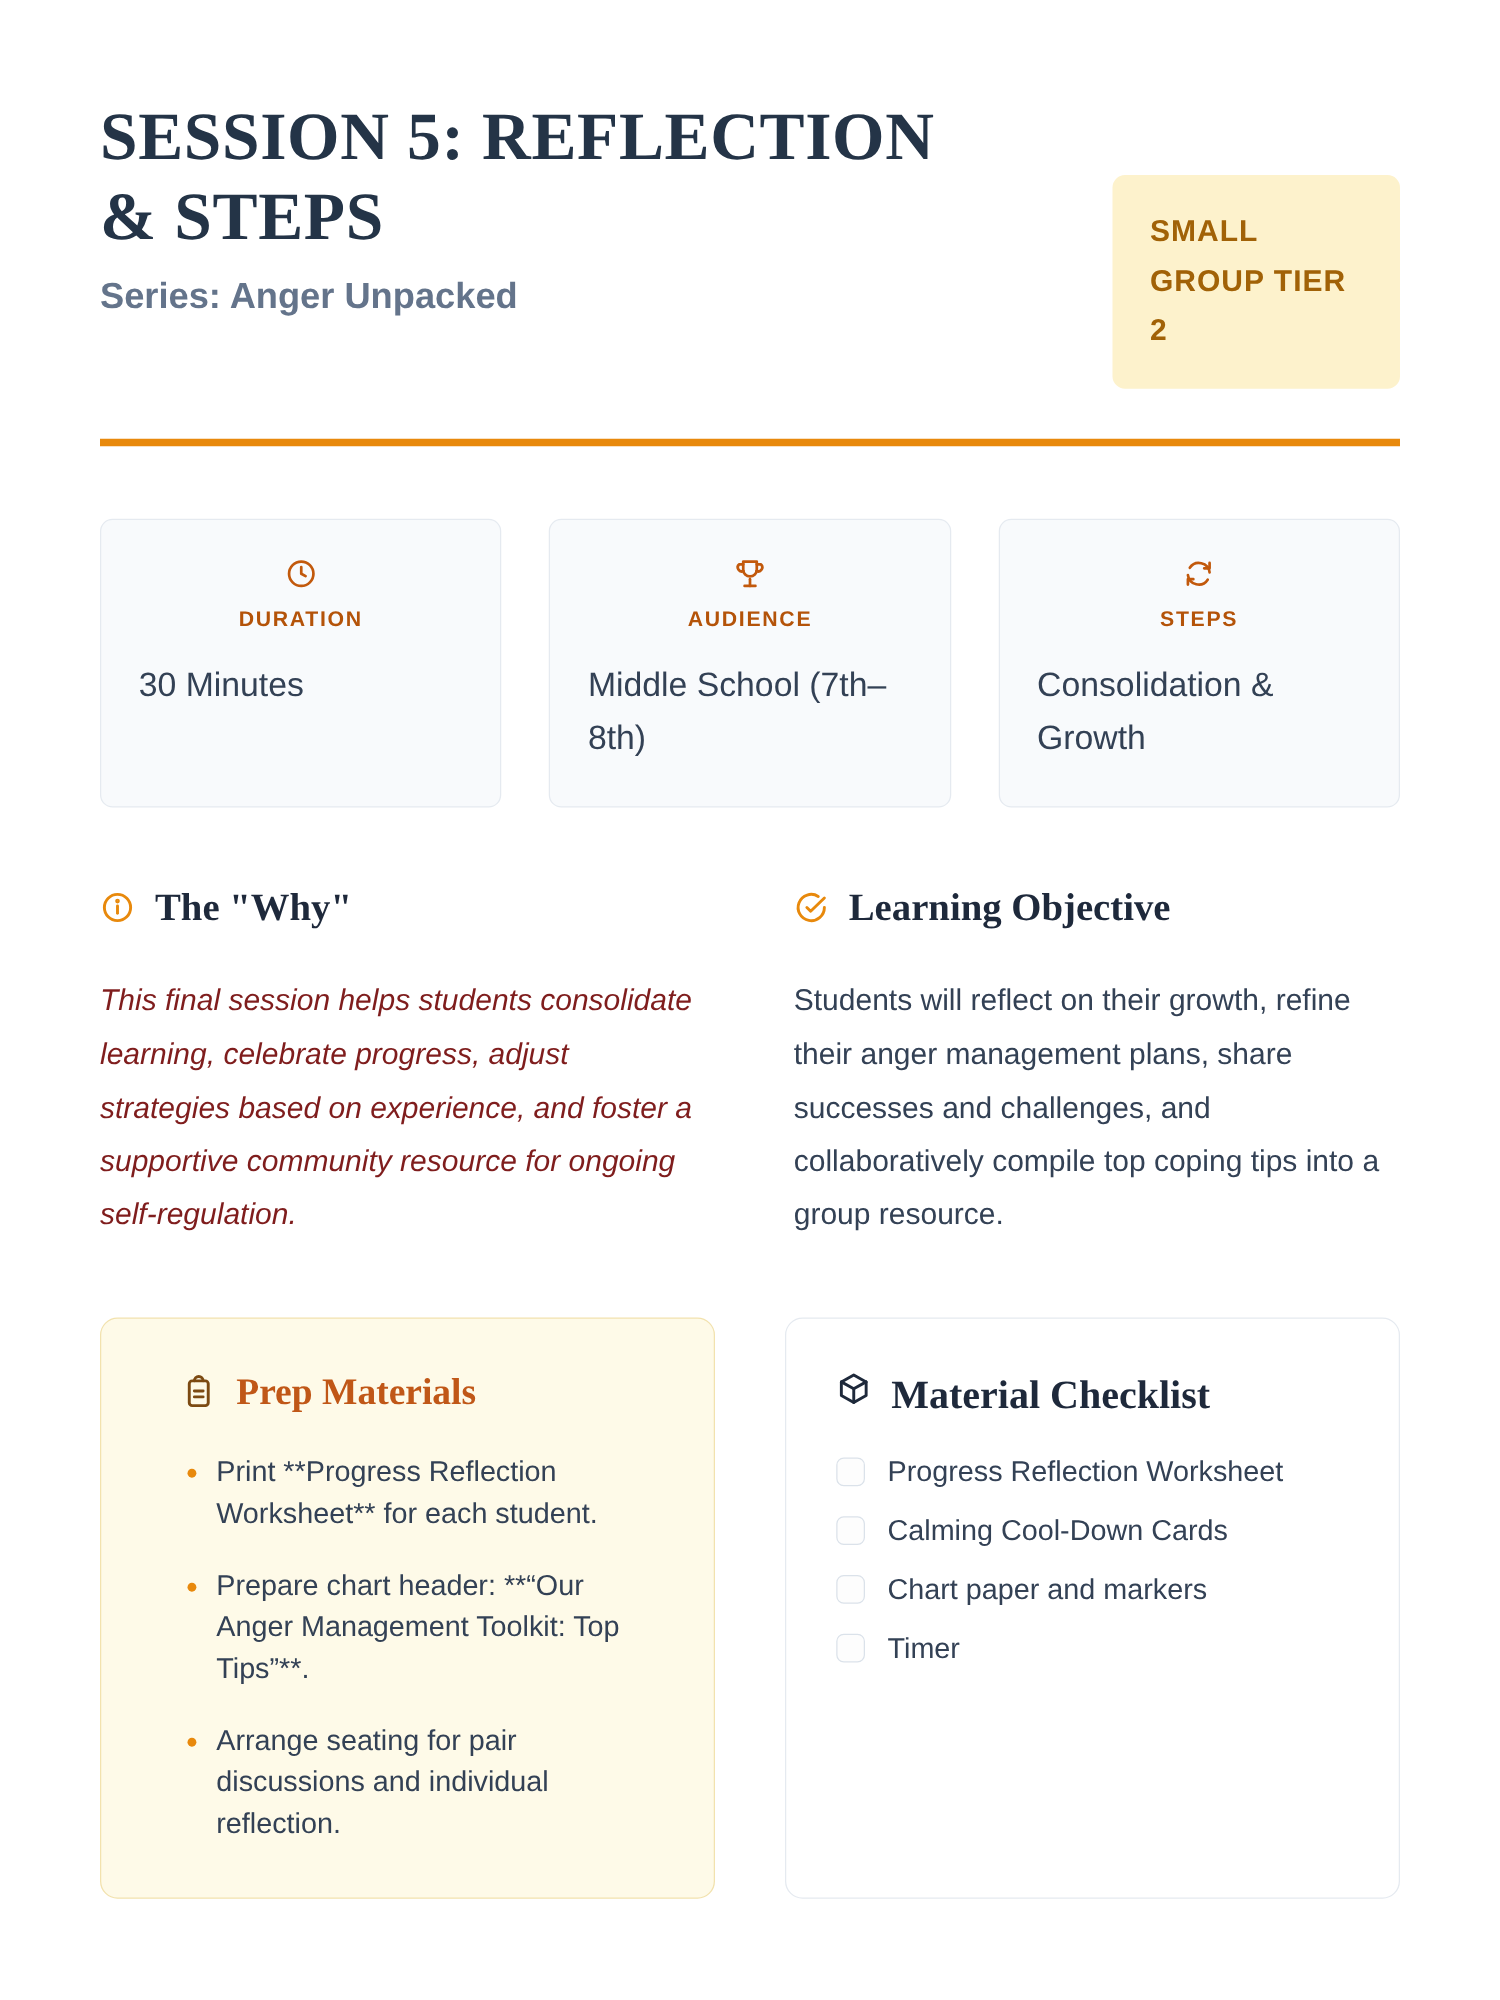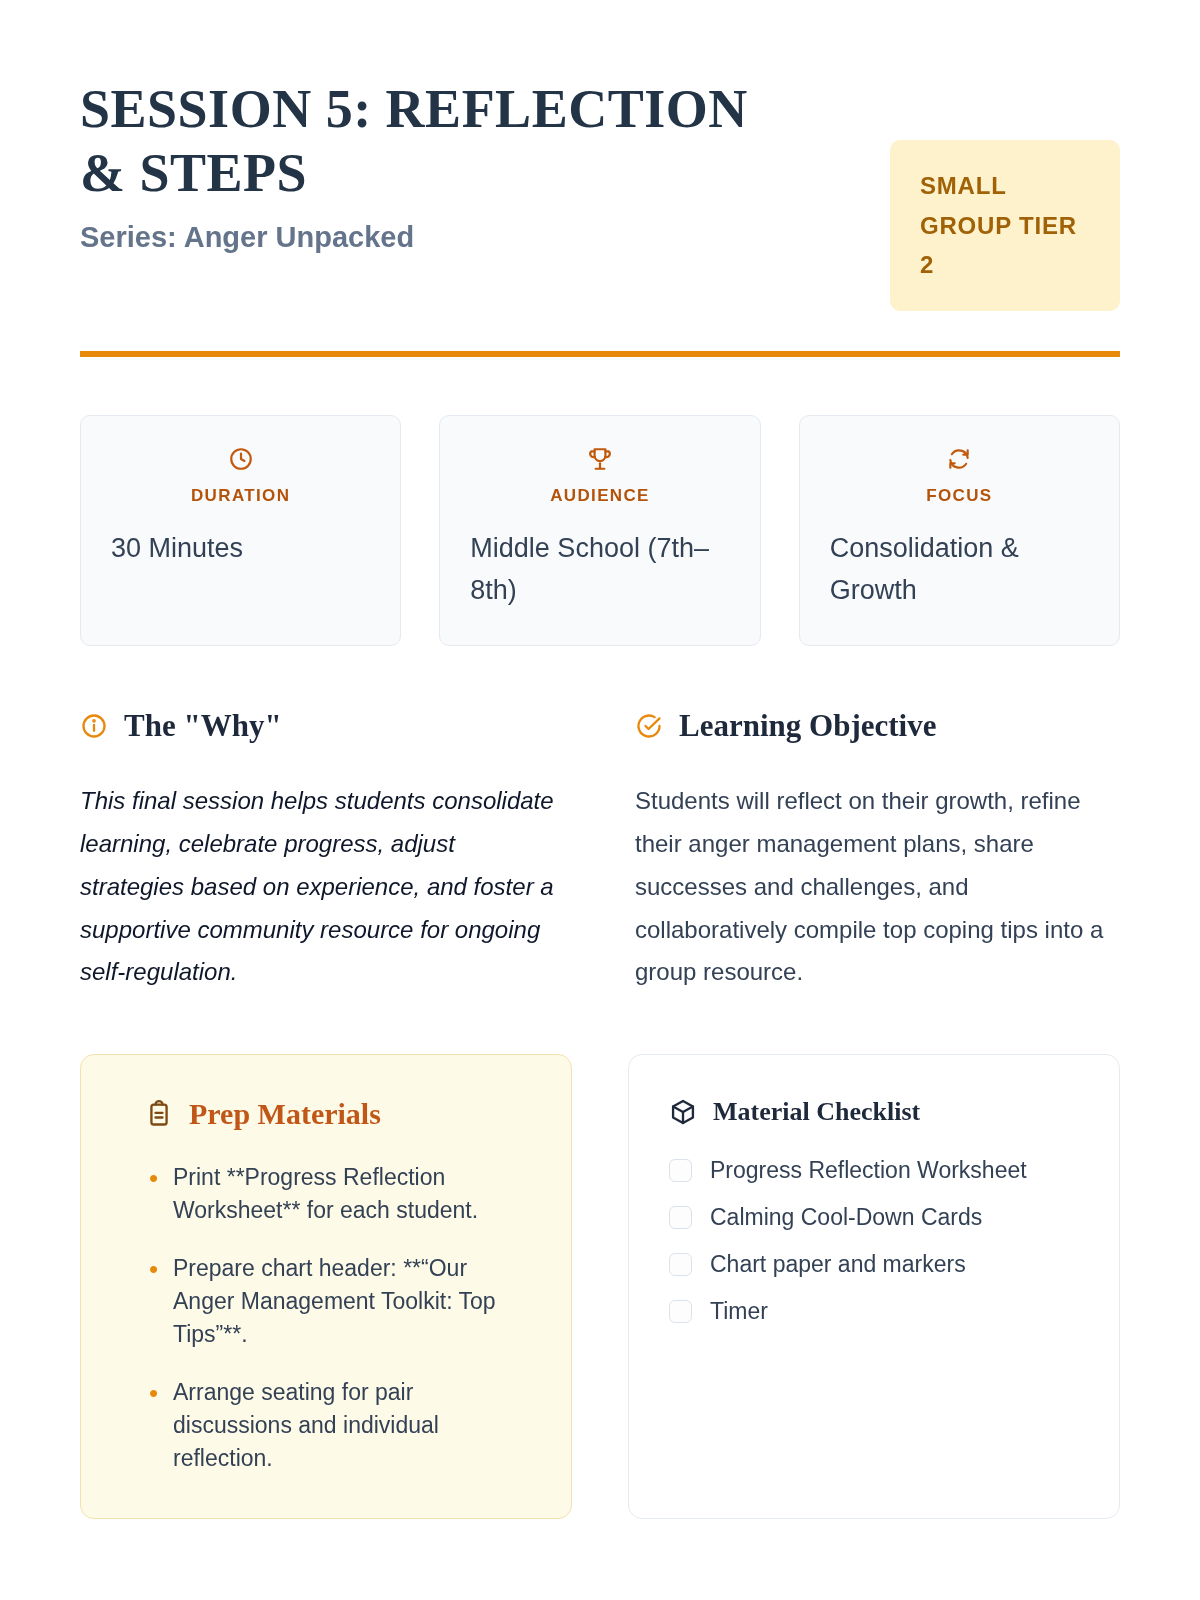--- a/index.html
+++ b/index.html
@@ -107,21 +107,21 @@
     font-size:31px;
     font-weight:600;
     color:#1e293b;
   }
   .section-h .icon{color:var(--accent);display:inline-flex;}
   .why-text{
     margin-top:36px;
     font-style:italic;
     font-size:24px;
     line-height:1.78;
-    color:#0f172a;
+    color:#7f1d1d;
   }
   .objective-text{
     margin-top:36px;
     font-size:24px;
     line-height:1.78;
     color:var(--body);
   }
 
   
   .cards-row{
@@ -160,23 +160,23 @@
     color:var(--accent);
     font-size:26px;
   }
   .checklist-card{
     background:#ffffff;
     border:1px solid var(--card-border);
     border-radius:14px;
     padding:42px 40px;
   }
   .check-h{
-    display:flex;align-items:center;gap:16px;
-    font-family:"Liberation Serif", serif;
-    font-size:26px;font-weight:600;
+    display:flex;gap:16px;
+    font-family:"Liberation Serif", serif;
+    font-size:32px;font-weight:600;
     color:#1e293b;
   }
   .check-h .icon{color:#1e293b;display:inline-flex;}
   .check-list{margin-top:30px;}
   .check-row{
     display:flex;align-items:center;gap:18px;
     margin-bottom:20px;
   }
   .check-row:last-child{margin-bottom:0;}
   .checkbox{
@@ -257,21 +257,21 @@
     <div class="info-card">
       <div class="label-row">
         <span class="icon">
           <svg width="26" height="26" viewBox="0 0 24 24" fill="none" stroke="currentColor" stroke-width="2" stroke-linecap="round" stroke-linejoin="round">
               <path d="M20 11a8 8 0 0 0-14.6-3.4"></path>
               <path d="M4 13a8 8 0 0 0 14.6 3.4"></path>
               <polyline points="20 4 20 8 16 8"></polyline>
               <polyline points="4 20 4 16 8 16"></polyline>
             </svg>
         </span>
-        <span class="label">FOCUS</span>
+        <span class="label">STEPS</span>
       </div>
       <div class="value">Consolidation &amp; Growth</div>
     </div>
   </section>
 
   <section class="two-col">
     <div>
       <h2 class="section-h">
         <span class="icon">
           <svg width="28" height="28" viewBox="0 0 24 24" fill="none" stroke="currentColor" stroke-width="2" stroke-linecap="round">

